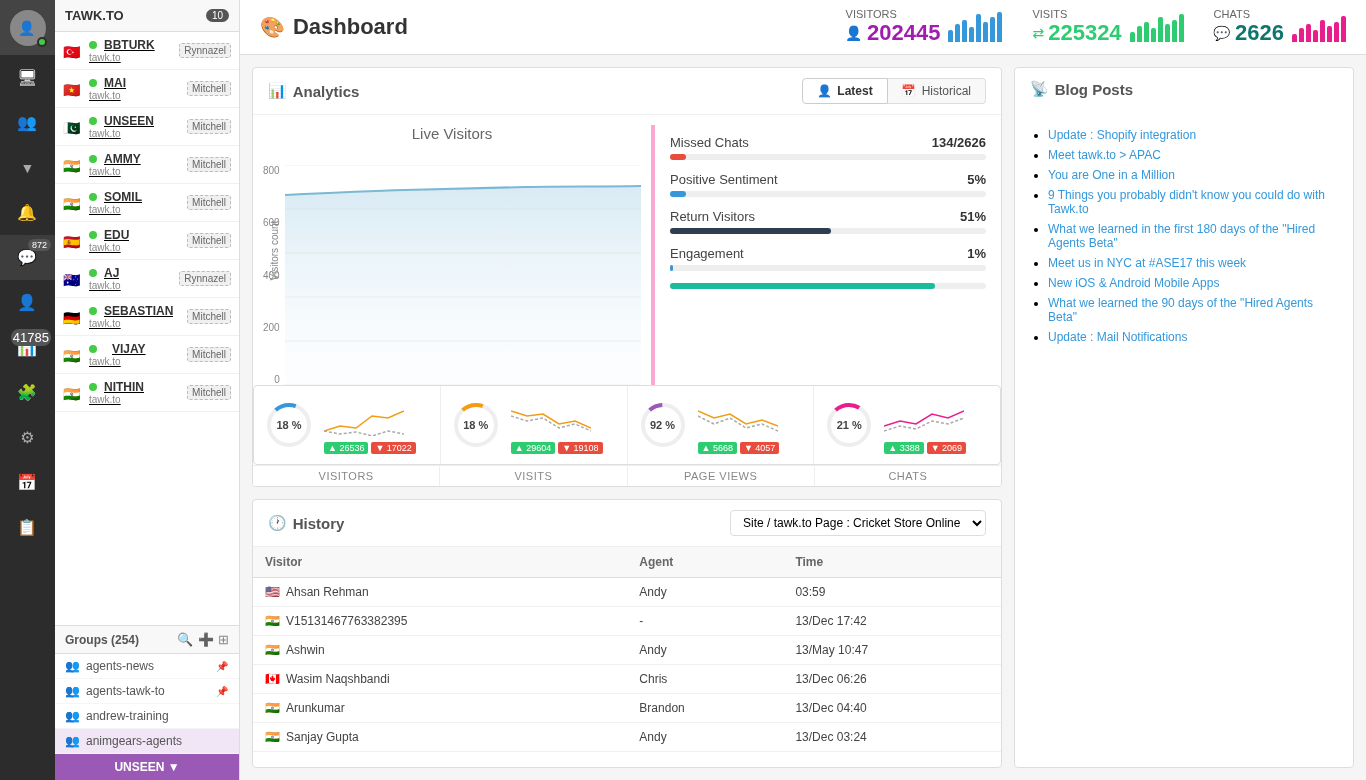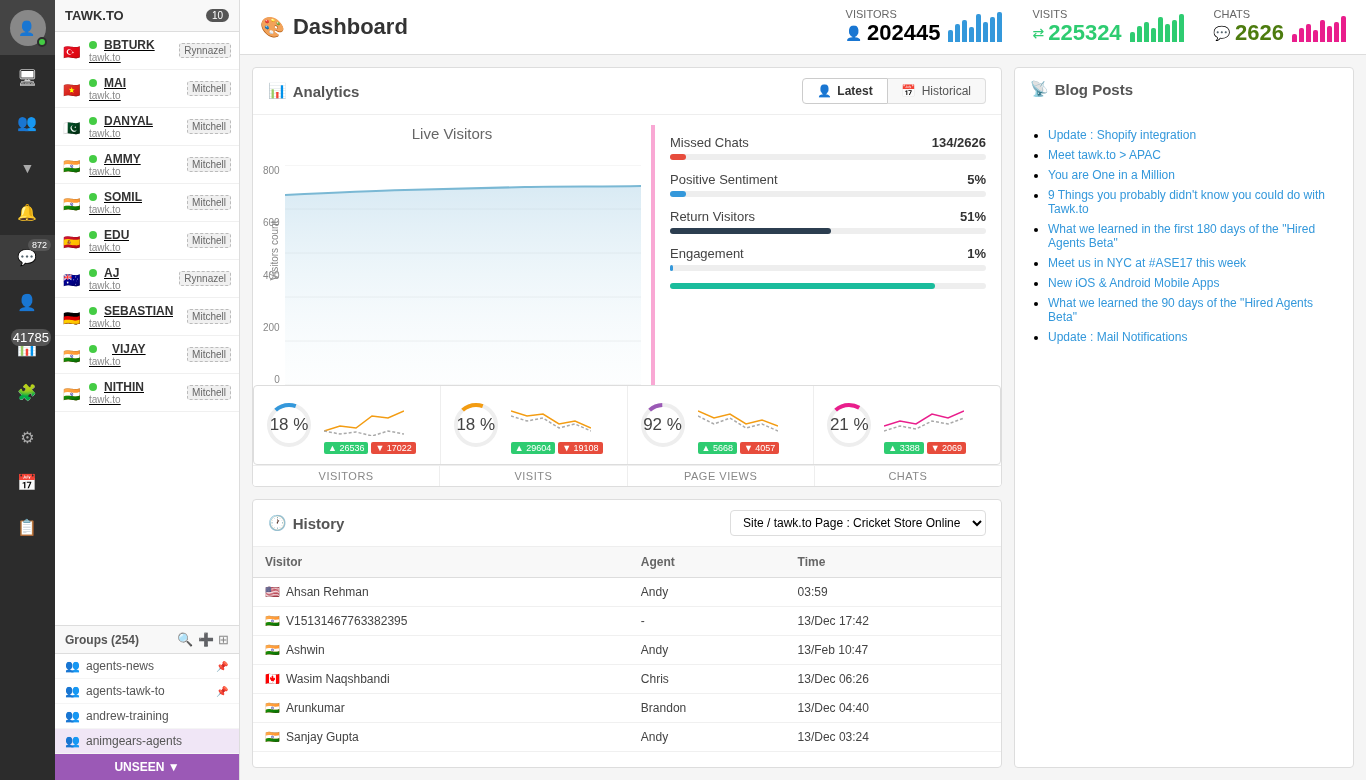--- a/index.html
+++ b/index.html
@@ -124,23 +124,23 @@
       display: flex; align-items: center; gap: 8px;
       font-size: 22px; font-weight: bold; color: #333;
     }
     .top-header .page-title .icon { color: #666; font-size: 20px; }
     .stats-bar {
       display: flex; gap: 30px; align-items: center;
     }
     .stat-item { display: flex; align-items: center; gap: 8px; }
     .stat-label { font-size: 11px; color: #666; text-transform: uppercase; }
     .stat-value { font-size: 22px; font-weight: bold; }
-    .stat-value.blue { color: #000000; }
+    .stat-value.blue { color: #a21caf; }
     .stat-value.green { color: #2ecc71; }
-    .stat-value.pink { color: #4d7c0f; }
+    .stat-value.pink { color: #0f766e; }
     .stat-chart { display: flex; align-items: flex-end; gap: 2px; height: 30px; }
     .stat-chart .bar { width: 5px; border-radius: 2px 2px 0 0; }
 
     
     .dashboard-body {
       flex: 1;
       display: flex;
       gap: 12px;
       padding: 12px;
       overflow: hidden;
@@ -222,21 +222,21 @@
       border-right: 1px solid #eee;
       display: flex;
       align-items: center;
       gap: 10px;
     }
     .mini-stat-card:last-child { border-right: none; }
     .mini-ring {
       width: 50px; height: 50px; flex-shrink: 0;
       position: relative; display: flex; align-items: center; justify-content: center;
     }
-    .mini-ring .ring-text { font-size: 17px; font-weight: normal; color: #444; }
+    .mini-ring .ring-text { font-size: 11px; font-weight: bold; color: #444; }
     .mini-badges { display: flex; gap: 3px; margin-top: 3px; }
     .mini-badge {
       font-size: 9px; padding: 1px 4px; border-radius: 2px; color: #fff;
     }
     .mini-badge.green { background: #2ecc71; }
     .mini-badge.red { background: #e74c3c; }
 
     
     .history-card {
       background: #fff;
@@ -365,21 +365,21 @@
         </div>
         <div class="site">tawk.to</div>
       </div>
       <span class="agent-tag">Mitchell</span>
     </div>
     <div class="chat-item">
       <span class="flag">🇵🇰</span>
       <div class="info">
         <div style="display:flex;align-items:center;gap:3px">
           <div class="status-dot"></div>
-          <div class="name">DANYAL</div>
+          <div class="name">UNSEEN</div>
         </div>
         <div class="site">tawk.to</div>
       </div>
       <span class="agent-tag">Mitchell</span>
     </div>
     <div class="chat-item">
       <span class="flag">🇮🇳</span>
       <div class="info">
         <div style="display:flex;align-items:center;gap:3px">
           <div class="status-dot"></div>
@@ -778,21 +778,21 @@
               <td>03:59</td>
             </tr>
             <tr class="table-row">
               <td><span class="visitor-flag">🇮🇳</span>V15131467763382395</td>
               <td>-</td>
               <td>13/Dec 17:42</td>
             </tr>
             <tr class="table-row">
               <td><span class="visitor-flag">🇮🇳</span>Ashwin</td>
               <td>Andy</td>
-              <td>13/Feb 10:47</td>
+              <td>13/May 10:47</td>
             </tr>
             <tr class="table-row">
               <td><span class="visitor-flag">🇨🇦</span>Wasim Naqshbandi</td>
               <td>Chris</td>
               <td>13/Dec 06:26</td>
             </tr>
             <tr class="table-row">
               <td><span class="visitor-flag">🇮🇳</span>Arunkumar</td>
               <td>Brandon</td>
               <td>13/Dec 04:40</td>

